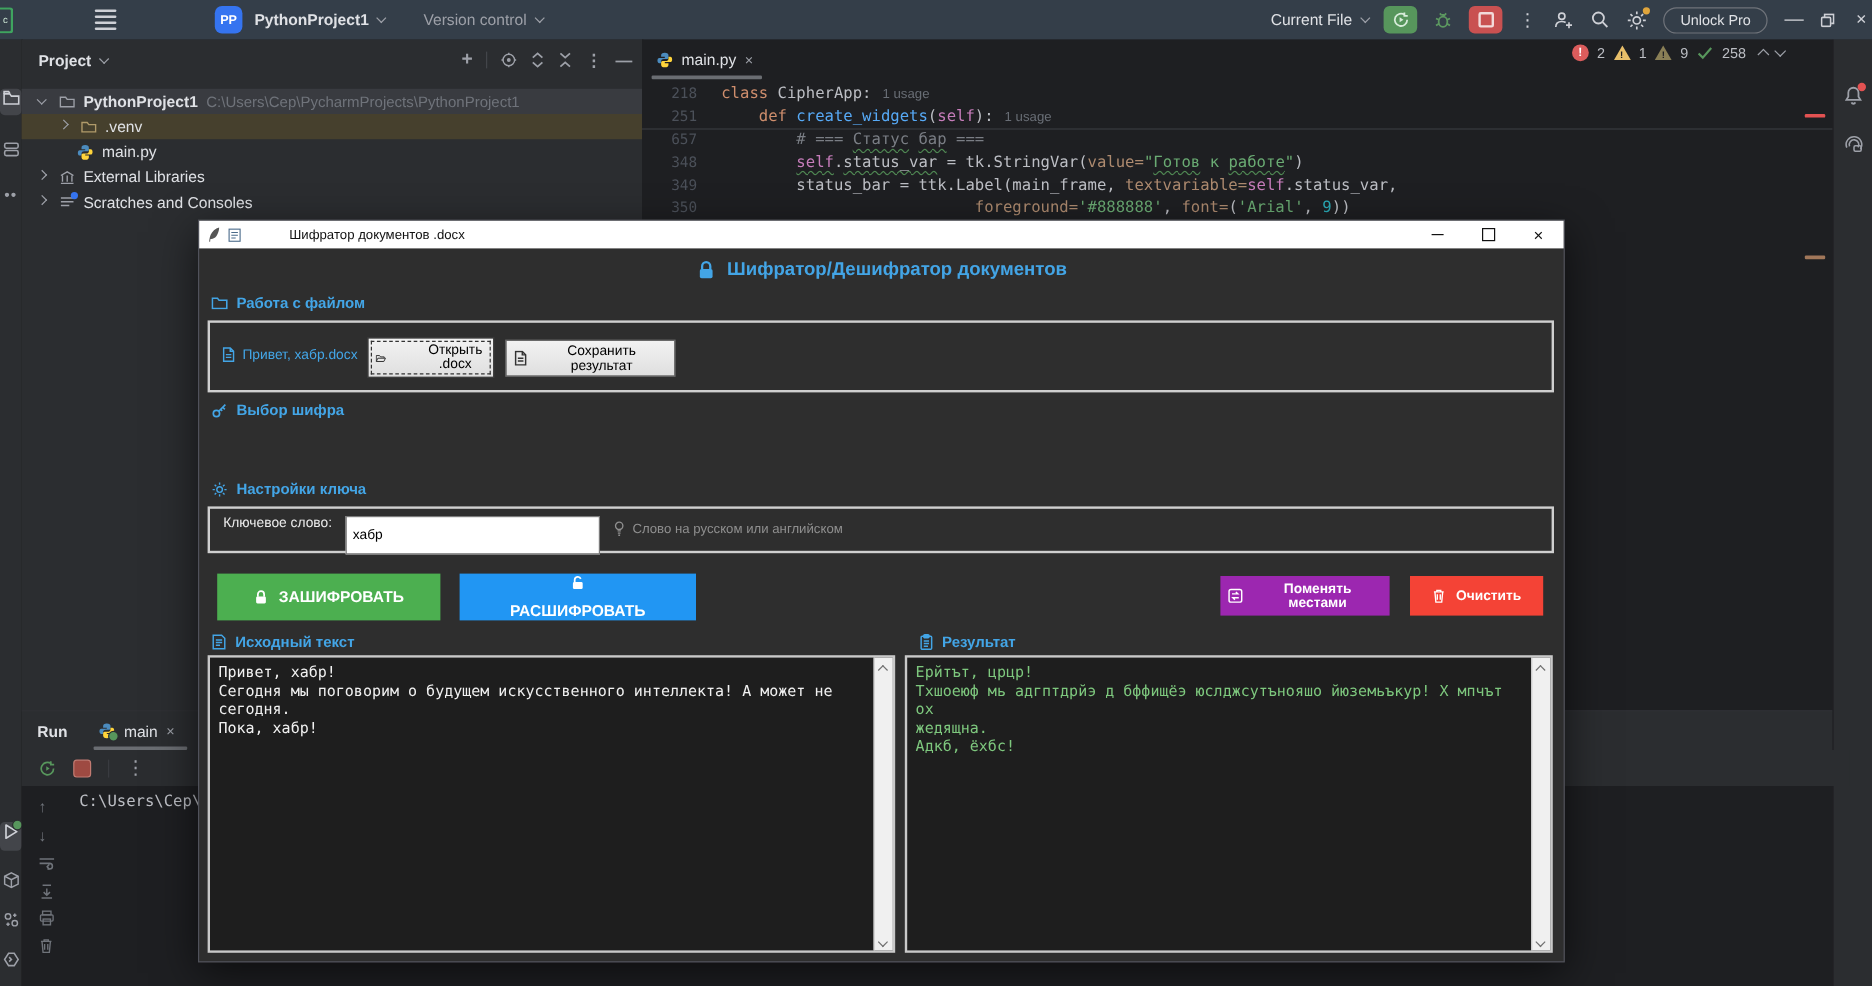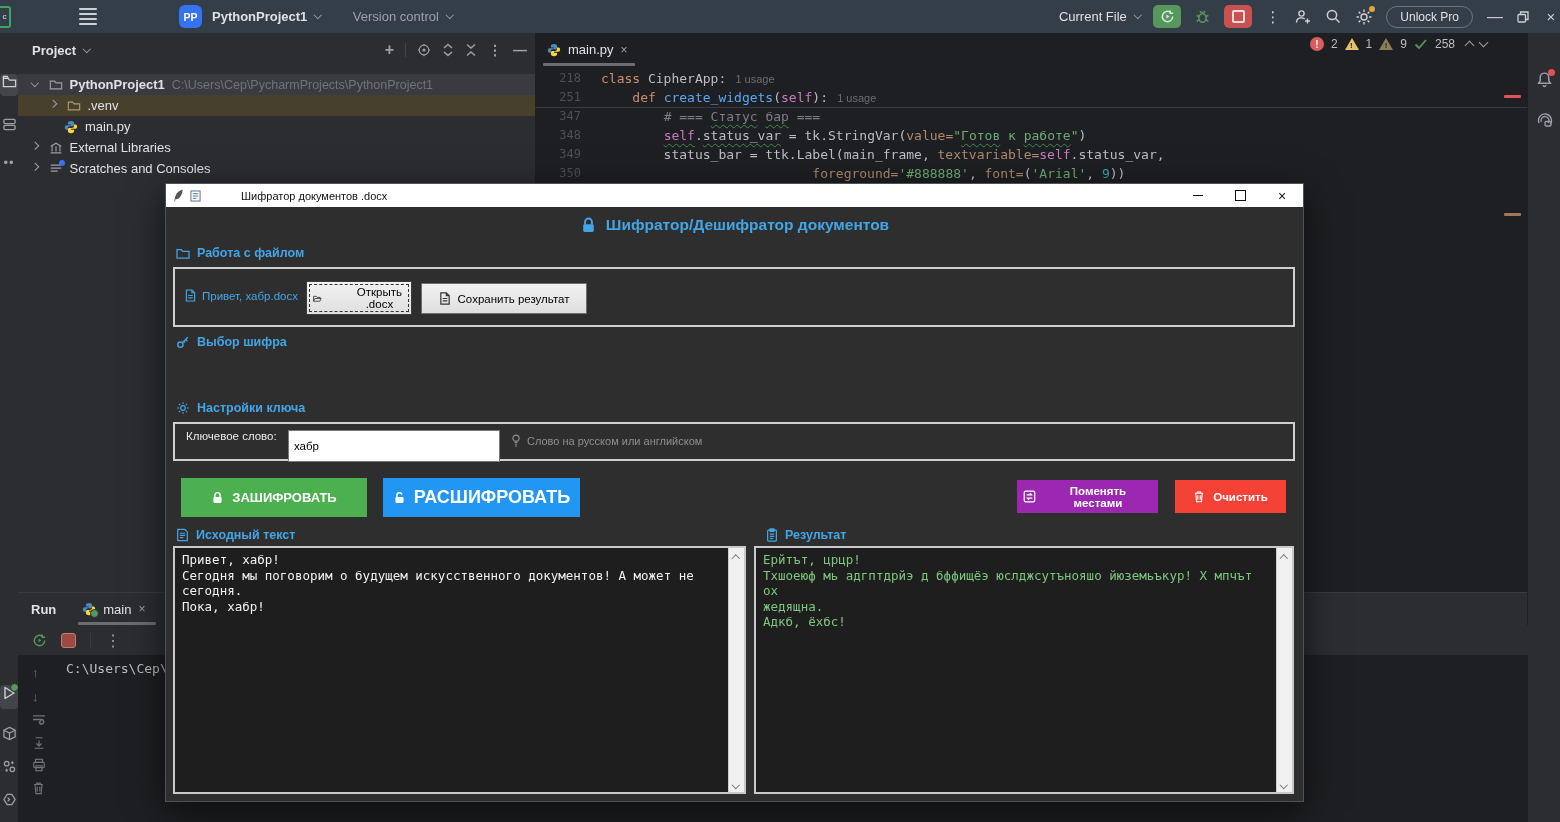--- a/index.html
+++ b/index.html
@@ -70,21 +70,21 @@
   .console-txt{position:absolute;left:48px;top:68px;font-family:"DejaVu Sans Mono","Liberation Mono",monospace;font-size:13px;color:#bcbec4;}
 
   
   .win{left:165px;top:183px;width:1137px;height:617px;background:#2e2e2e;border:1px solid #50525b;box-shadow:0 10px 34px rgba(0,0,0,.6);z-index:10;}
   .win-titlebar{height:23px;background:#ffffff;display:flex;align-items:center;padding-left:7px;gap:6px;color:#000;}
   .win-title{font-size:11px;color:#111;margin-left:34px;}
   .win-ctrls{margin-left:auto;display:flex;height:23px;}
   .win-ctrl{width:42px;height:23px;display:flex;align-items:center;justify-content:center;color:#111;}
   .heading{position:absolute;left:0;top:32px;width:100%;display:flex;justify-content:center;align-items:center;gap:9px;
            color:var(--accent);font-weight:bold;font-size:15.5px;}
-  .sec-label{position:absolute;display:flex;align-items:center;gap:7px;color:var(--accent);font-weight:bold;font-size:12.5px;}
+  .sec-label{position:absolute;display:flex;gap:7px;color:var(--accent);font-weight:bold;font-size:12.5px;}
   .frame{position:absolute;border:2px solid #cfcfcf;background:#2e2e2e;}
   .file-label{position:absolute;display:flex;align-items:center;gap:6px;color:var(--accent);font-size:11.5px;}
   .gbtn{position:absolute;background:linear-gradient(#f2f2f2,#dfdfdf);border:1px solid #6e6e6e;color:#000;font-size:11.5px;display:flex;align-items:center;justify-content:center;gap:7px;}
   .gbtn.focused{border:1px solid #3c3c3c;outline:1px dashed #333;outline-offset:-4px;}
   .radio-item{position:absolute;display:flex;align-items:center;gap:9px;color:#f2f2f2;font-weight:bold;font-size:11.5px;}
   .rdot{width:12px;height:12px;border-radius:50%;background:#fff;flex:none;}
   .rdot.sel{background:transparent;border:3px solid #fff;width:7px;height:7px;position:relative;}
   .rdot.sel::after{content:"";position:absolute;left:1.5px;top:1.5px;width:4px;height:4px;border-radius:50%;background:#fff;}
   .key-label{position:absolute;color:#ececec;font-size:11.5px;}
   .key-input{position:absolute;width:200px;height:18px;background:#fff;border:1px solid #7a7a7a;font-family:"Liberation Sans",sans-serif;font-size:11.5px;color:#000;padding:6px 5px;}
@@ -308,21 +308,21 @@
           </svg>
         <span>main.py</span>
         <span style="color:#9da0a8;font-size:12px;">×</span>
       </div>
       <div class="tab-underline"></div>
     </div>
 
     <div class="code">
       <div class="cline"><span class="lnum">218</span><span><span class="kw">class </span><span class="cls">CipherApp</span><span class="pl">:</span><span class="usage">   1 usage</span></span></div>
       <div class="cline"><span class="lnum">251</span><span><span class="pl">    </span><span class="kw">def </span><span class="fn">create_widgets</span><span class="pl">(</span><span class="slf">self</span><span class="pl">):</span><span class="usage">   1 usage</span></span></div>
-      <div class="cline"><span class="lnum">347</span><span><span class="pl">        </span><span class="cm"># === </span><span class="cm wv">Статус</span><span class="cm"> </span><span class="cm wv">бар</span><span class="cm"> ===</span></span></div>
+      <div class="cline"><span class="lnum">657</span><span><span class="pl">        </span><span class="cm"># === </span><span class="cm wv">Статус</span><span class="cm"> </span><span class="cm wv">бар</span><span class="cm"> ===</span></span></div>
       <div class="cline"><span class="lnum">348</span><span><span class="pl">        </span><span class="slf wv">self</span><span class="pl">.</span><span class="pl wv">status_var</span><span class="pl"> = tk.StringVar(</span><span class="arg">value=</span><span class="st">"</span><span class="st wv">Готов</span><span class="st"> к </span><span class="st wv">работе</span><span class="st">"</span><span class="pl">)</span></span></div>
       <div class="cline"><span class="lnum">349</span><span><span class="pl">        status_bar = ttk.Label(main_frame, </span><span class="arg">textvariable=</span><span class="slf">self</span><span class="pl">.status_var,</span></span></div>
       <div class="cline"><span class="lnum">350</span><span><span class="pl">                           </span><span class="arg">foreground=</span><span class="st">'#888888'</span><span class="pl">, </span><span class="arg">font=</span><span class="pl">(</span><span class="st">'Arial'</span><span class="pl">, </span><span class="num">9</span><span class="pl">))</span></span></div>
     </div>
     <div class="sticky-sep"></div>
 
     <div class="insp">
       <span class="err-dot">!</span>
       <span>2</span>
       <span class="warn-tri">
@@ -440,21 +440,21 @@
             <path d="M7.5 1v3h3M3.5 7h5M3.5 9.5h5"></path>
           </svg>
         <span>Привет, хабр.docx</span>
       </div>
       <button class="gbtn focused" style="left:131px;top:12px;width:106px;height:34px;gap:32px;">
         <svg width="13" height="11" viewBox="0 0 16 14" fill="none" stroke="#333" stroke-width="1.5">
             <path d="M1 12V3h5l1.5 2H13v2M1 12l2.5-5H15l-2.5 5z"></path>
           </svg>
         <span>Открыть .docx</span>
       </button>
-      <button class="gbtn" style="left:246px;top:14px;width:166px;height:31px;">
+      <button class="gbtn" style="left:246px;top:14px;width:142px;height:31px;">
         <svg width="12" height="13" viewBox="0 0 12 14" fill="none" stroke="#333" stroke-width="1.3">
             <path d="M1.5 1h6l3 3v9h-9z"></path>
             <path d="M7.5 1v3h3M3.5 7h5M3.5 9.5h5"></path>
           </svg>
         <span>Сохранить результат</span>
       </button>
     </div>
 
     <div class="sec-label" style="left:10px;top:151px;">
       <svg width="14" height="14" viewBox="0 0 16 16" fill="none" stroke="var(--accent)" stroke-width="1.6">
@@ -483,21 +483,21 @@
       </div>
     </div>
 
     <button class="cbtn" style="left:15px;top:294px;width:186px;height:39px;background:var(--btn-green);font-size:13px;">
       <svg width="13" height="14" viewBox="0 0 16 16">
           <path fill="none" stroke="#fff" stroke-width="1.8" d="M4.8 7V4.6a3.2 3.2 0 0 1 6.4 0V7"></path>
           <rect x="3" y="6.8" width="10" height="7.2" rx="1.4" fill="#fff"></rect>
         </svg>
       <span>ЗАШИФРОВАТЬ</span>
     </button>
-    <button class="cbtn" style="left:217px;top:294px;width:197px;height:39px;background:var(--btn-blue);font-size:18px;">
+    <button class="cbtn" style="left:217px;top:294px;width:197px;height:39px;background:var(--btn-blue);font-size:13px;flex-direction:column;">
       <svg width="13" height="14" viewBox="0 0 16 16">
           <path fill="none" stroke="#fff" stroke-width="1.8" d="M4.8 7V4.6a3.2 3.2 0 0 1 6.2-1"></path>
           <rect x="3" y="6.8" width="10" height="7.2" rx="1.4" fill="#fff"></rect>
         </svg>
       <span>РАСШИФРОВАТЬ</span>
     </button>
     <button class="cbtn" style="left:851px;top:296px;width:141px;height:33px;background:var(--btn-purple);font-size:11.5px;">
       <svg width="13" height="13" viewBox="0 0 16 16" fill="none" stroke="#fff" stroke-width="1.5">
           <rect x="1.5" y="1.5" width="13" height="13" rx="2"></rect>
           <path d="M4.5 6h6l-2-2M11.5 10h-6l2 2"></path>
@@ -513,21 +513,21 @@
 
     <div class="sec-label" style="left:10px;top:344px;">
       <svg width="13" height="14" viewBox="0 0 14 16" fill="none" stroke="var(--accent)" stroke-width="1.4">
           <path d="M1.5 1.5h8l3 3v10h-11z"></path>
           <path d="M4 6h6M4 8.5h6M4 11h4"></path>
         </svg>
       <span>Исходный текст</span>
     </div>
     <div class="tpanel" style="left:7px;top:362px;width:569px;height:244px;">
       <pre>Привет, хабр!
-Сегодня мы поговорим о будущем искусственного документов! А может не сегодня.
+Сегодня мы поговорим о будущем искусственного интеллекта! А может не сегодня.
 Пока, хабр!</pre>
       <div class="sbar">
         <span class="chv up sm" style="top:5px;"></span>
         <span class="chv sm" style="bottom:5px;"></span>
       </div>
     </div>
 
     <div class="sec-label" style="left:600px;top:344px;">
       <svg width="12" height="14" viewBox="0 0 13 16" fill="none" stroke="var(--accent)" stroke-width="1.4">
           <rect x="1.5" y="2.5" width="10" height="12.5" rx="1"></rect>

